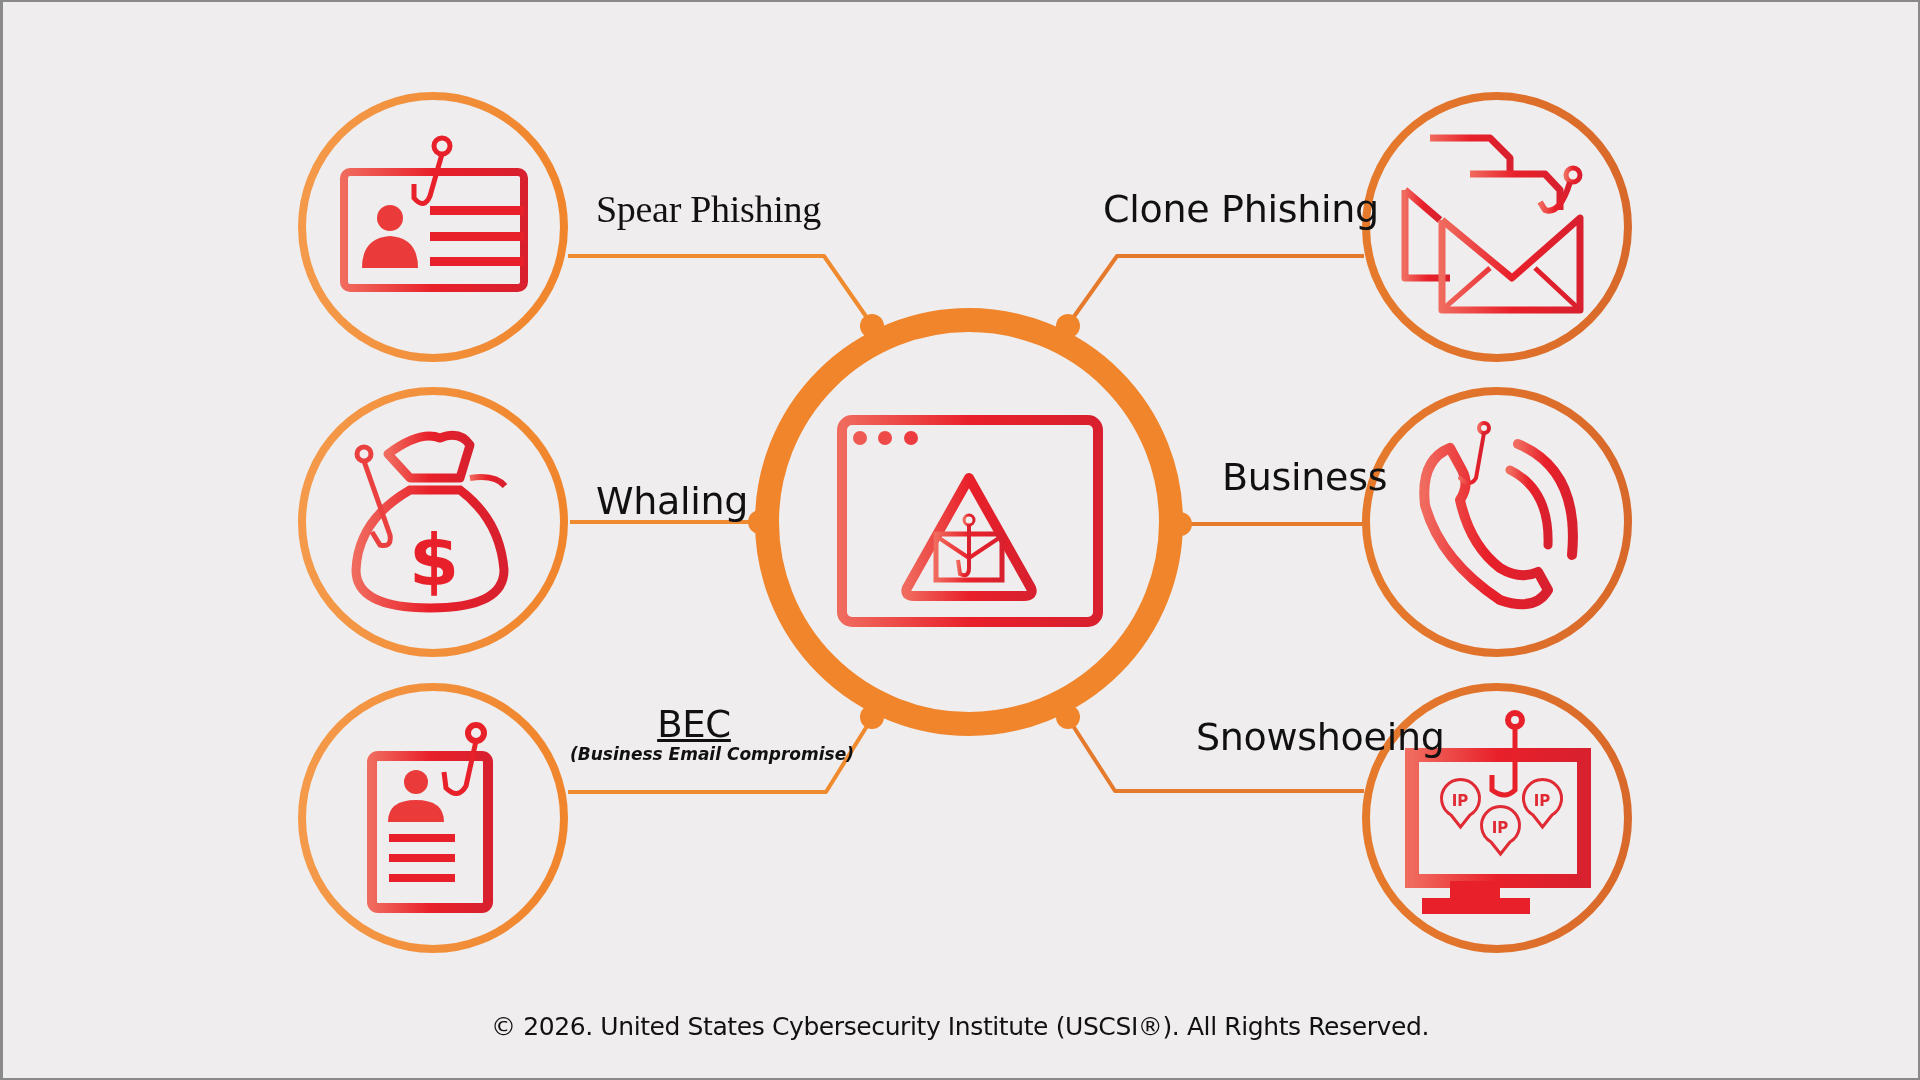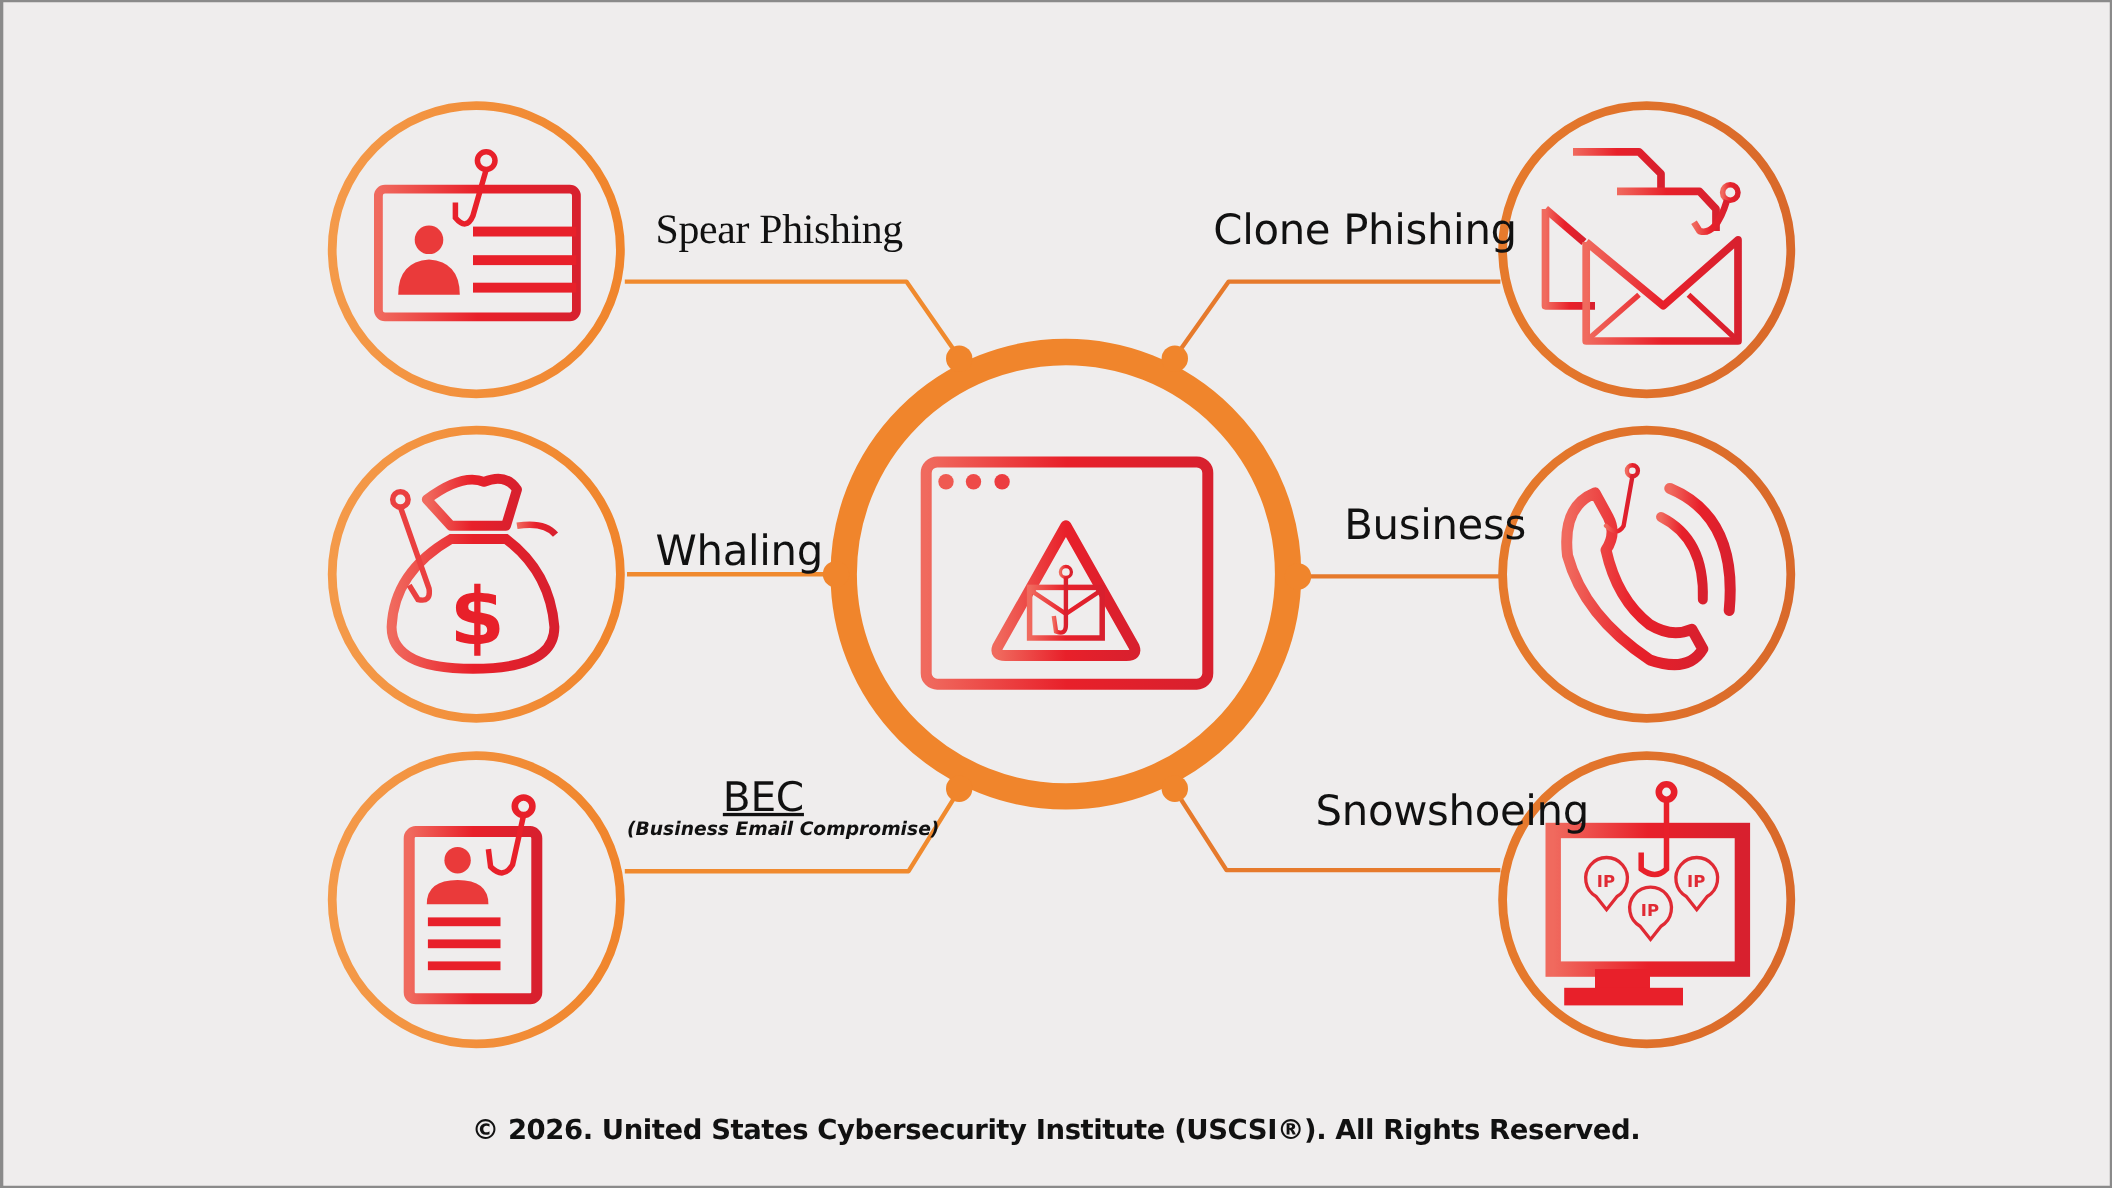--- a/index.html
+++ b/index.html
@@ -1,21 +1,21 @@
 <!DOCTYPE html>
 <html><head>
 <meta charset="utf-8">
 <style>
   html,body{margin:0;padding:0;}
   body{width:1920px;height:1080px;background:#efeded;position:relative;overflow:hidden;font-family:"Liberation Sans","DejaVu Sans",sans-serif;}
   .frame{position:absolute;inset:0;border:2px solid #8a8a8a;border-left-width:3px;box-sizing:border-box;pointer-events:none;}
   svg.canvas{position:absolute;left:0;top:0;}
   .label{position:absolute;color:#111;font-size:38px;line-height:1;white-space:nowrap;font-family:"DejaVu Sans","Liberation Sans",sans-serif;letter-spacing:-0.3px;}
   .sub{position:absolute;color:#111;font-size:17px;font-style:italic;font-weight:bold;white-space:nowrap;font-family:"DejaVu Sans","Liberation Sans",sans-serif;}
-  .footer{position:absolute;left:0;width:1920px;top:1012px;text-align:center;font-size:25px;color:#111;font-family:"DejaVu Sans","Liberation Sans",sans-serif;letter-spacing:-0.4px;font-weight:bold;}
+  .footer{position:absolute;left:0;width:1920px;top:1012px;text-align:center;font-size:25px;color:#111;font-family:"DejaVu Sans","Liberation Sans",sans-serif;letter-spacing:-0.4px;}
   .node{cursor:default;}
 </style>
 </head>
 <body>
 
 <svg class="canvas" width="1920" height="1080" viewBox="0 0 1920 1080">
   <defs>
     <linearGradient id="ringL" x1="0" y1="0" x2="1" y2="0">
       <stop offset="0" stop-color="#f49a4a"></stop>
         <stop offset="1" stop-color="#f0852c"></stop>

